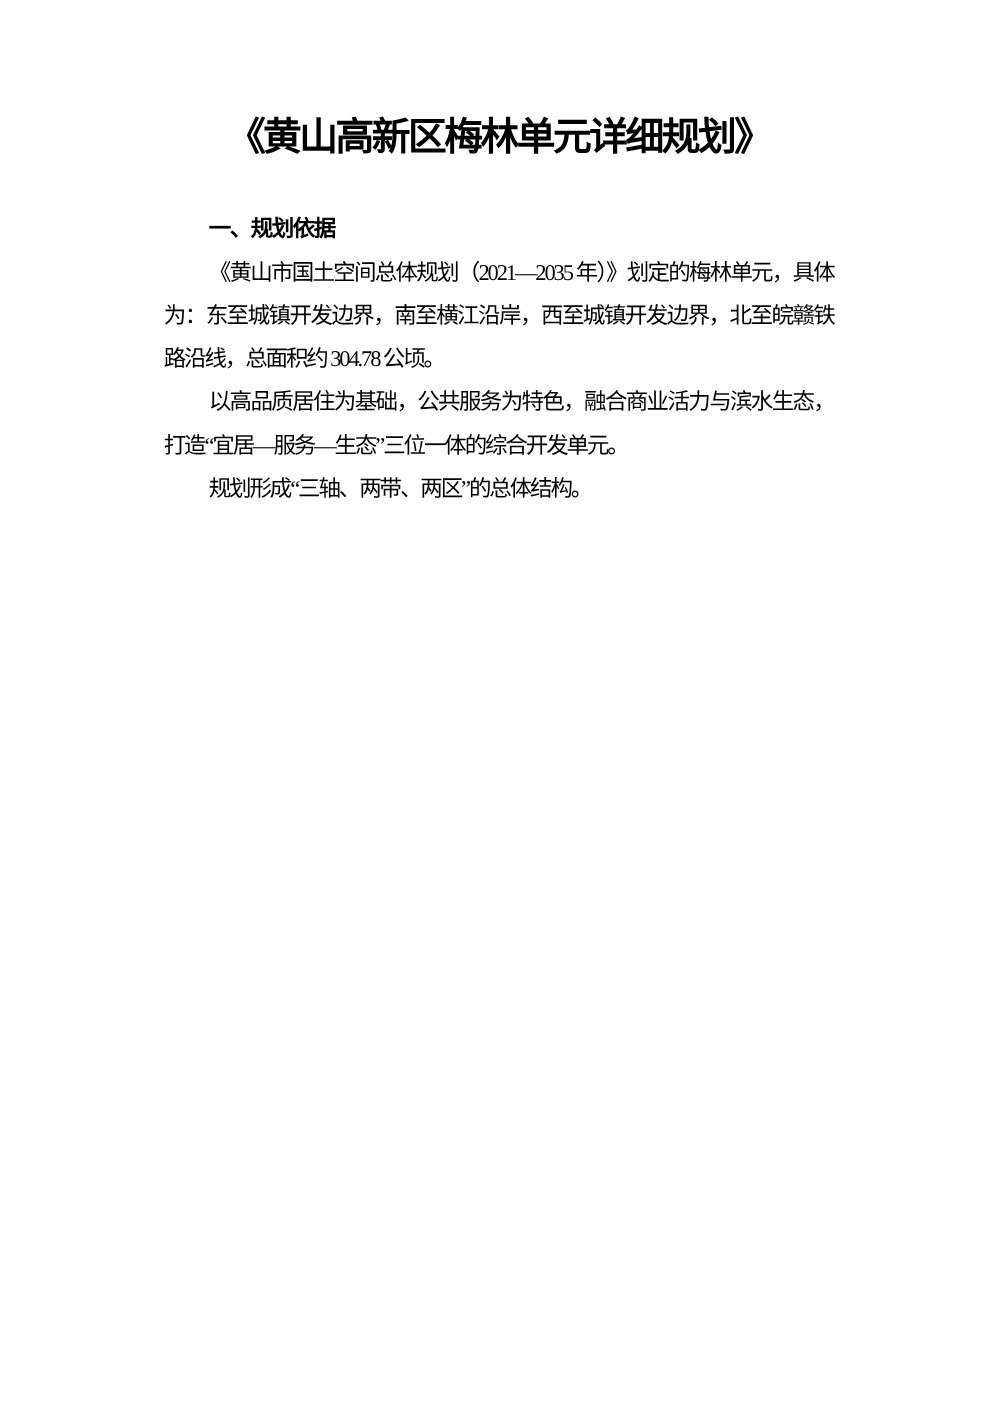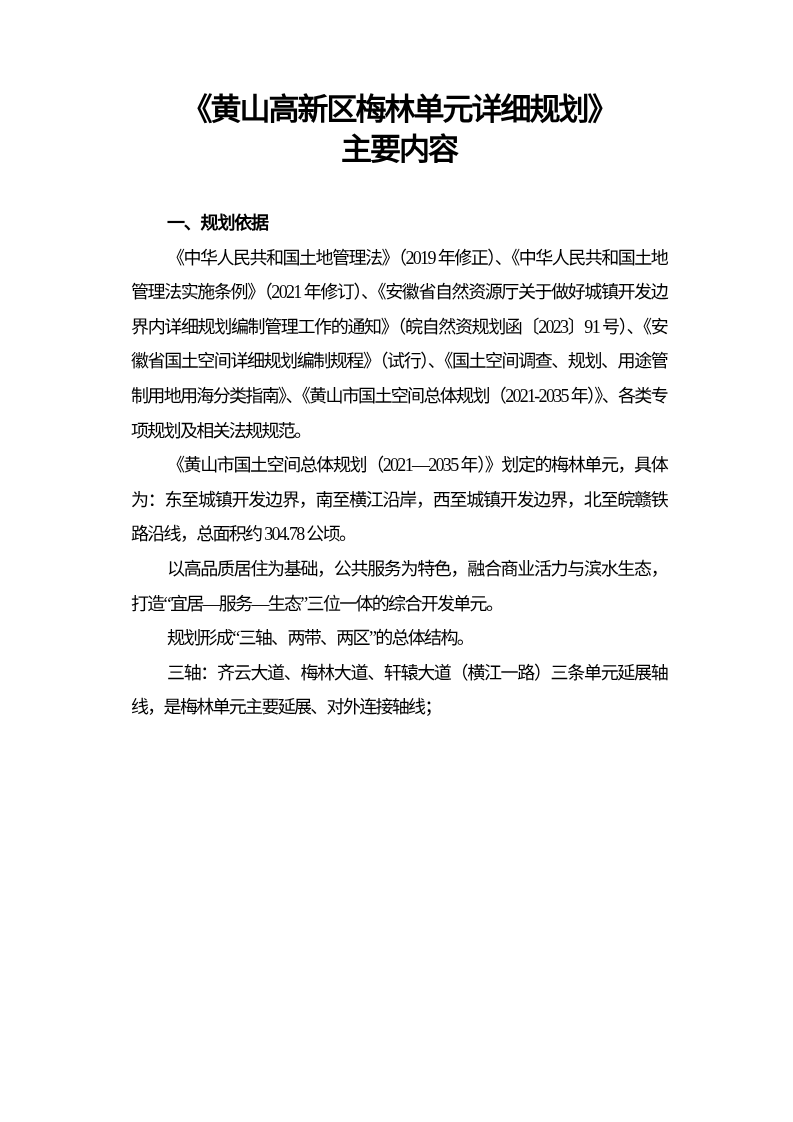--- a/index.html
+++ b/index.html
@@ -46,30 +46,27 @@
     text-indent: 2em;
   }
 </style>
 </head>
 <body>
 
 <div class="page">
 
   <div class="doc-title">
     <div>《黄山高新区梅林单元详细规划》</div>
-    <div>主要内容</div>
   </div>
 
   <div class="doc-body">
 
     <div class="section-heading">一、规划依据</div>
-    <p class="para">《中华人民共和国土地管理法》（2019 年修正）、《中华人民共和国土地管理法实施条例》（2021 年修订）、《安徽省自然资源厅关于做好城镇开发边界内详细规划编制管理工作的通知》（皖自然资规划函〔2023〕91 号）、《安徽省国土空间详细规划编制规程》（试行）、《国土空间调查、规划、用途管制用地用海分类指南》、《黄山市国土空间总体规划（2021-2035 年）》、各类专项规划及相关法规规范。</p>
 
     <p class="para">《黄山市国土空间总体规划（2021—2035 年）》划定的梅林单元，具体为：东至城镇开发边界，南至横江沿岸，西至城镇开发边界，北至皖赣铁路沿线，总面积约 304.78 公顷。</p>
 
     <p class="para">以高品质居住为基础，公共服务为特色，融合商业活力与滨水生态，打造“宜居—服务—生态”三位一体的综合开发单元。</p>
 
     <p class="para">规划形成“三轴、两带、两区”的总体结构。</p>
-    <p class="para">三轴：齐云大道、梅林大道、轩辕大道（横江一路）三条单元延展轴线，是梅林单元主要延展、对外连接轴线；</p>
 
   </div>
 
 </div>
 
 </body></html>

